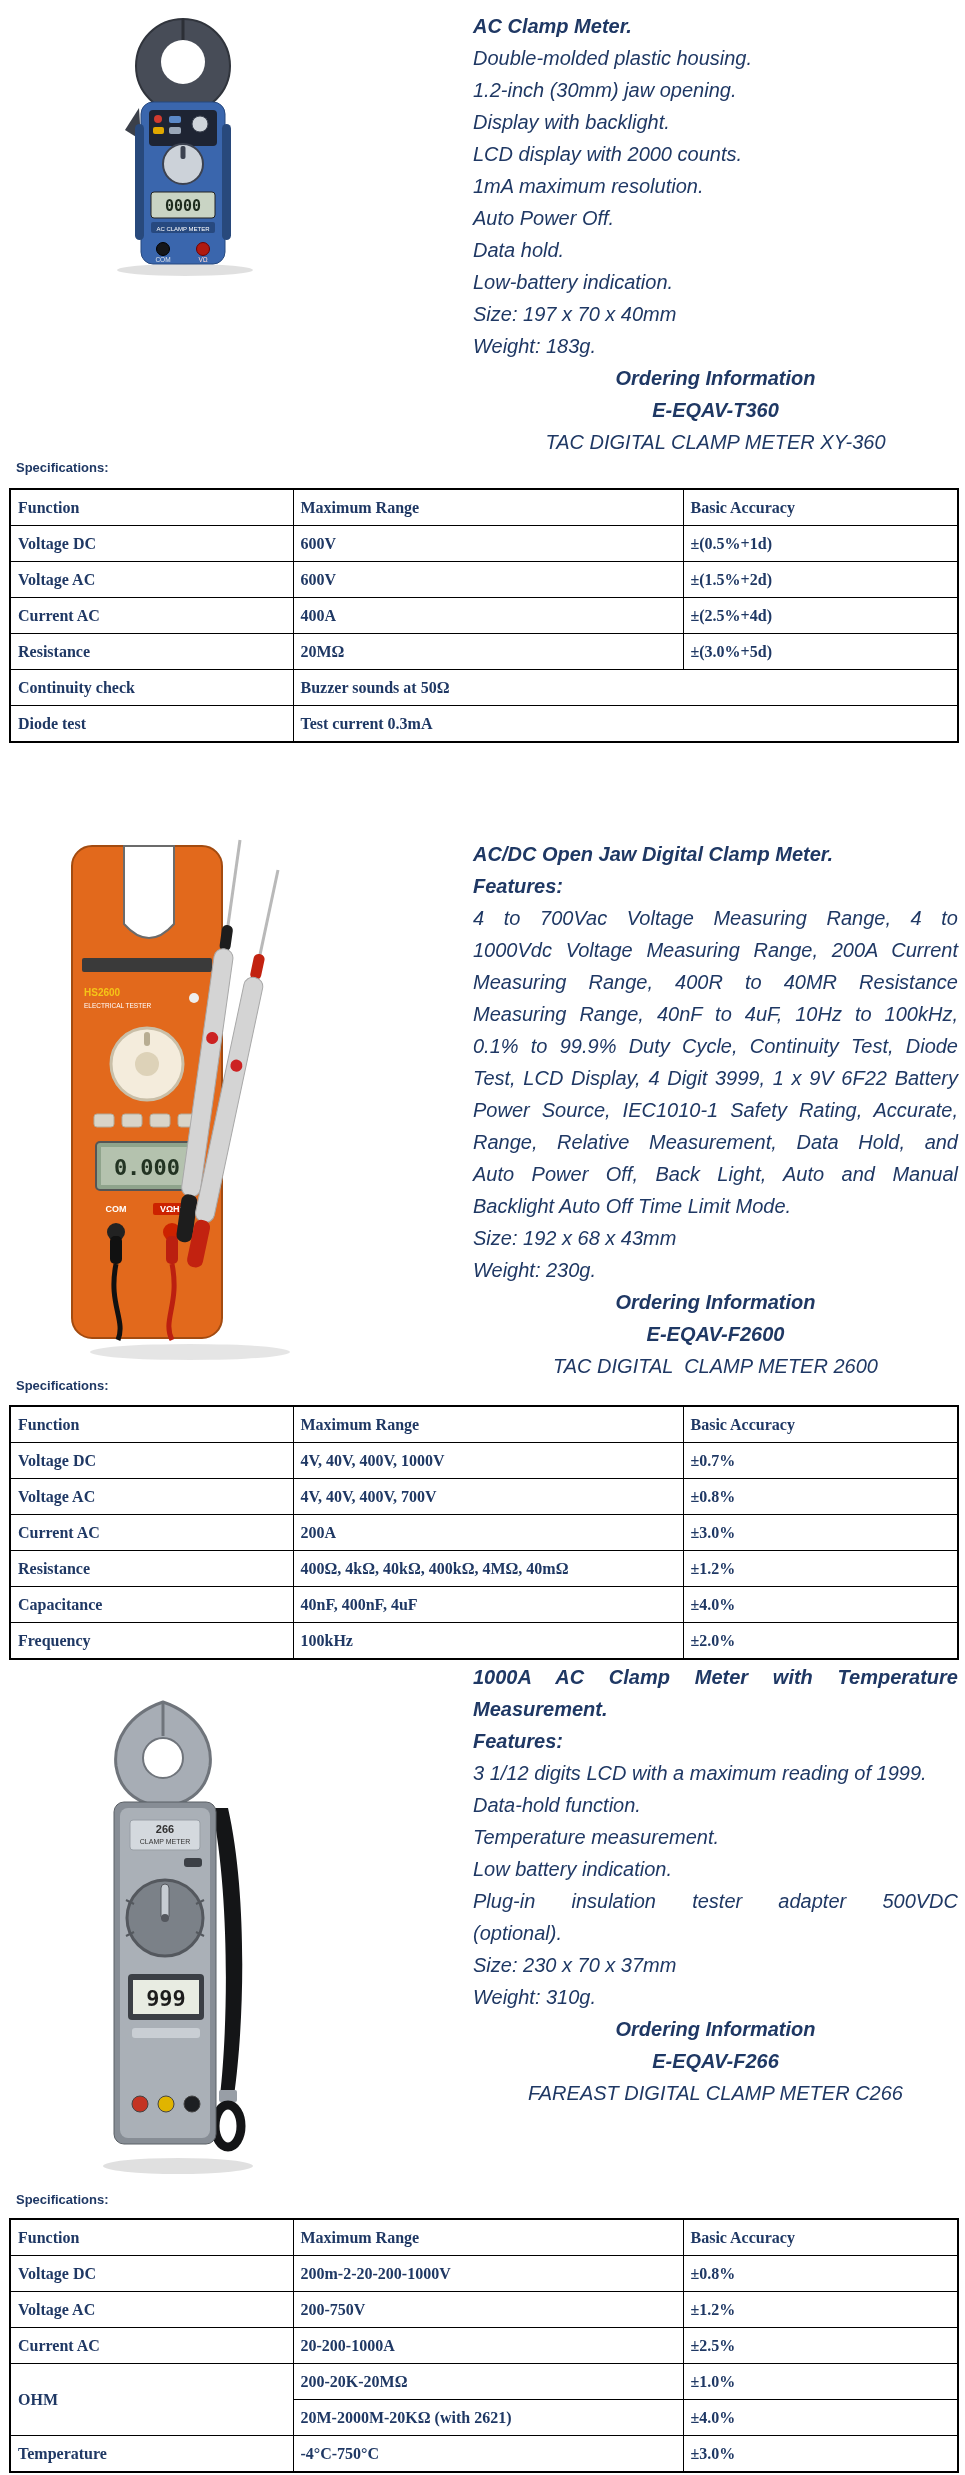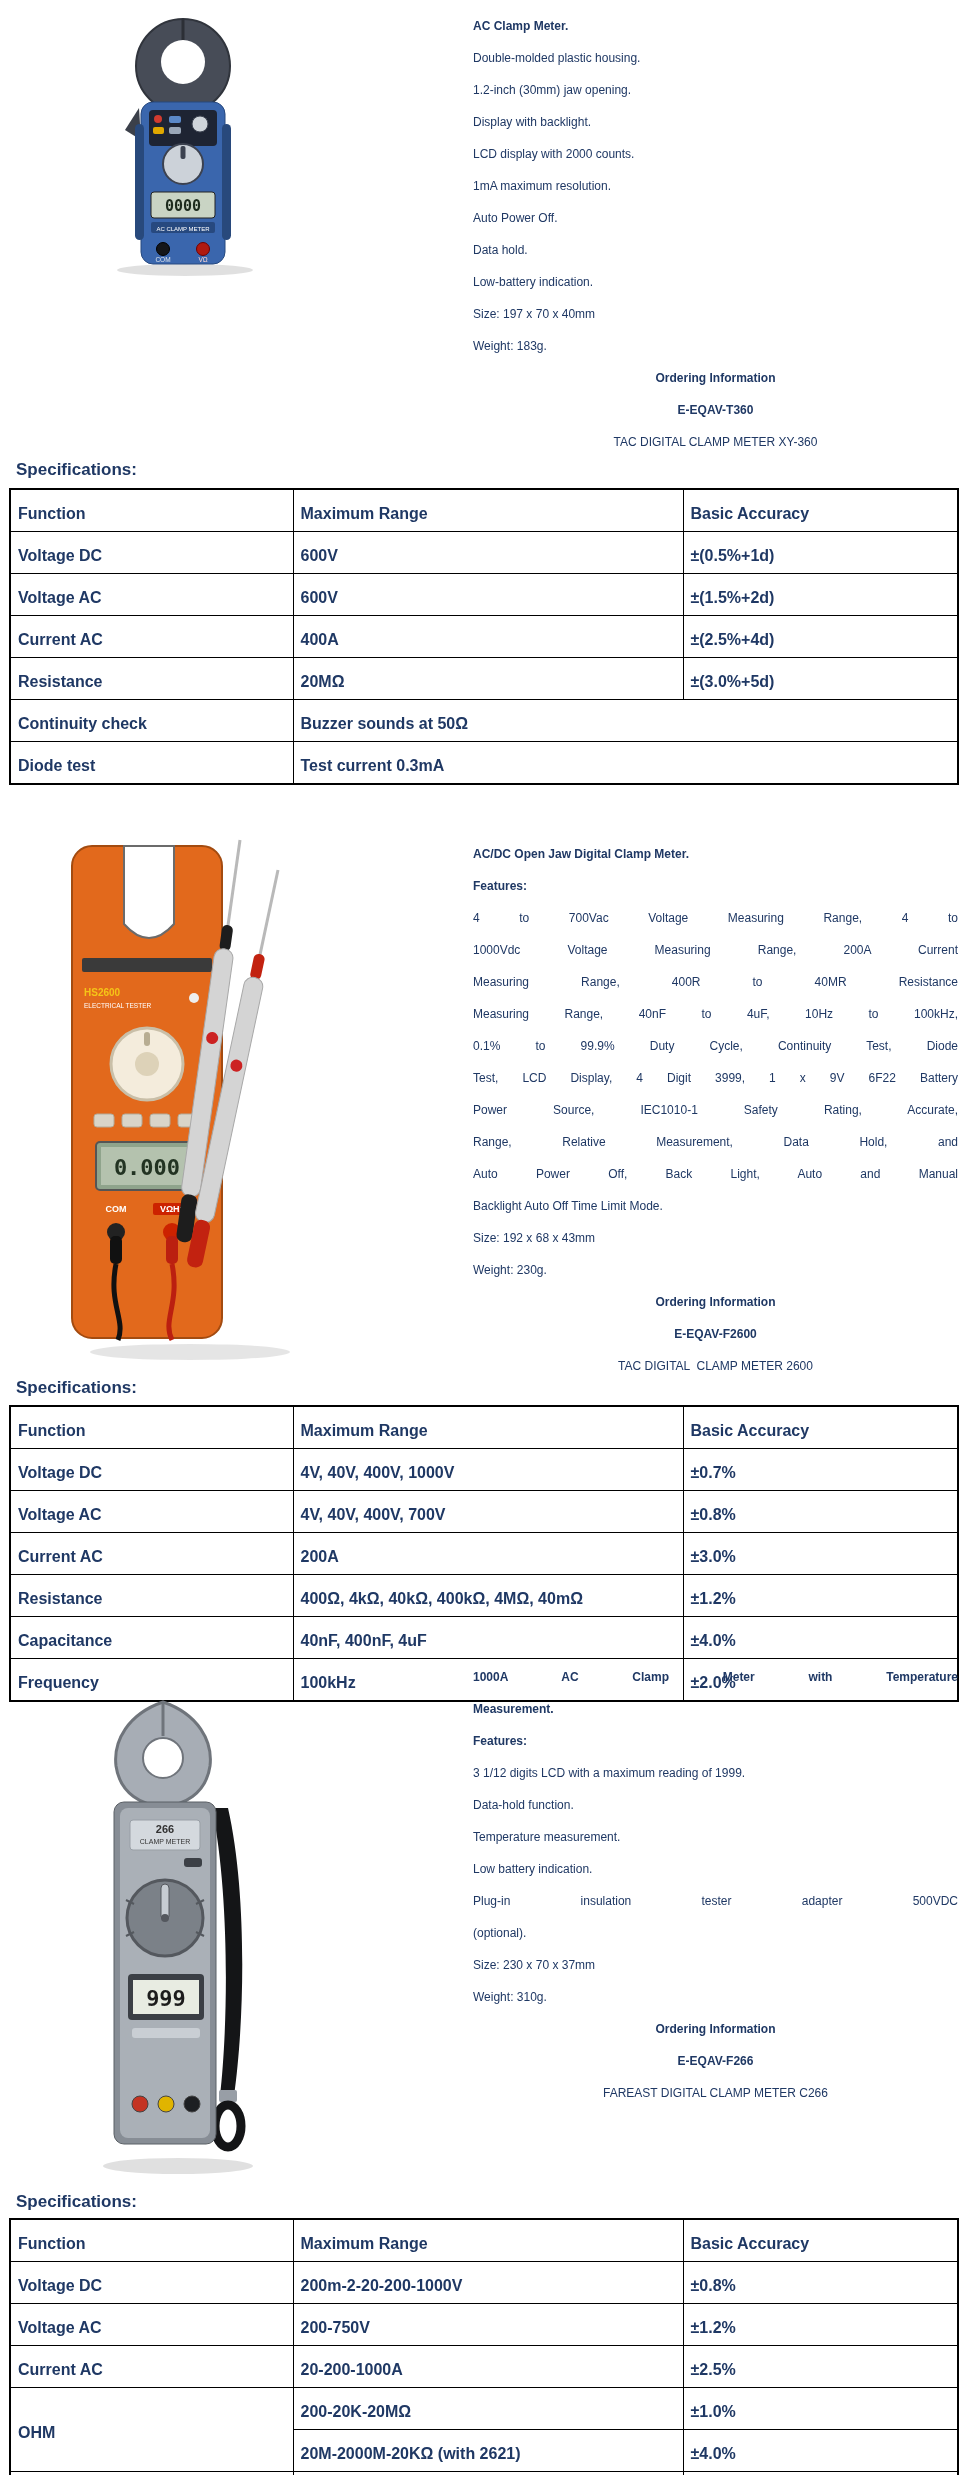--- a/index.html
+++ b/index.html
@@ -3,33 +3,33 @@
 <meta charset="utf-8">
 <title>Clamp Meter Catalog Page</title>
 <style>
   html,body { margin:0; padding:0; background:#ffffff; }
   #page {
     position:relative; width:965px; height:2475px; background:#ffffff;
     font-family:"Liberation Sans", sans-serif; color:#1f3864; overflow:hidden;
   }
   .photo { position:absolute;text-align:center; }
   .info  { position:absolute; left:473px; width:485px; }
-  .line  { font-size:12px; line-height:32px; white-space:pre-wrap; }
+  .line  { font-size:20px; line-height:32px; white-space:pre-wrap;font-style:italic; }
   .bold  { font-weight:bold; }
   .center{ text-align:center; }
   .jline { text-align:justify; text-align-last:justify; }
-  .spec  { position:absolute; left:16px; font-size:17px; font-weight:bold; }
+  .spec  { position:absolute; left:16px; font-size:13px; font-weight:bold; }
   .spectable {
     position:absolute; left:9px; width:948px;
     border-collapse:collapse; border:2px solid #000; table-layout:fixed;
   }
   .spectable td {
-    border:1px solid #000; height:35px; padding:6px 4px 0 7px;
+    border:1px solid #000; height:35px; padding:0 4px 0 7px;
     font-size:16px; font-weight:bold; color:#1f3864; vertical-align:middle;
-    overflow:hidden; white-space:nowrap;
+    overflow:hidden; white-space:nowrap;font-family:Liberation Serif, serif;
   }
   .c1{width:283px}.c2{width:390px}.c3{width:275px}
   .lcd-font { font-family:"DejaVu Sans Mono", monospace; font-weight:bold; }
 </style>
 </head>
 <body>
 
 <div id="page">
 
   <div class="photo" style="left:85px; top:12px; width:195px; height:265px;">

